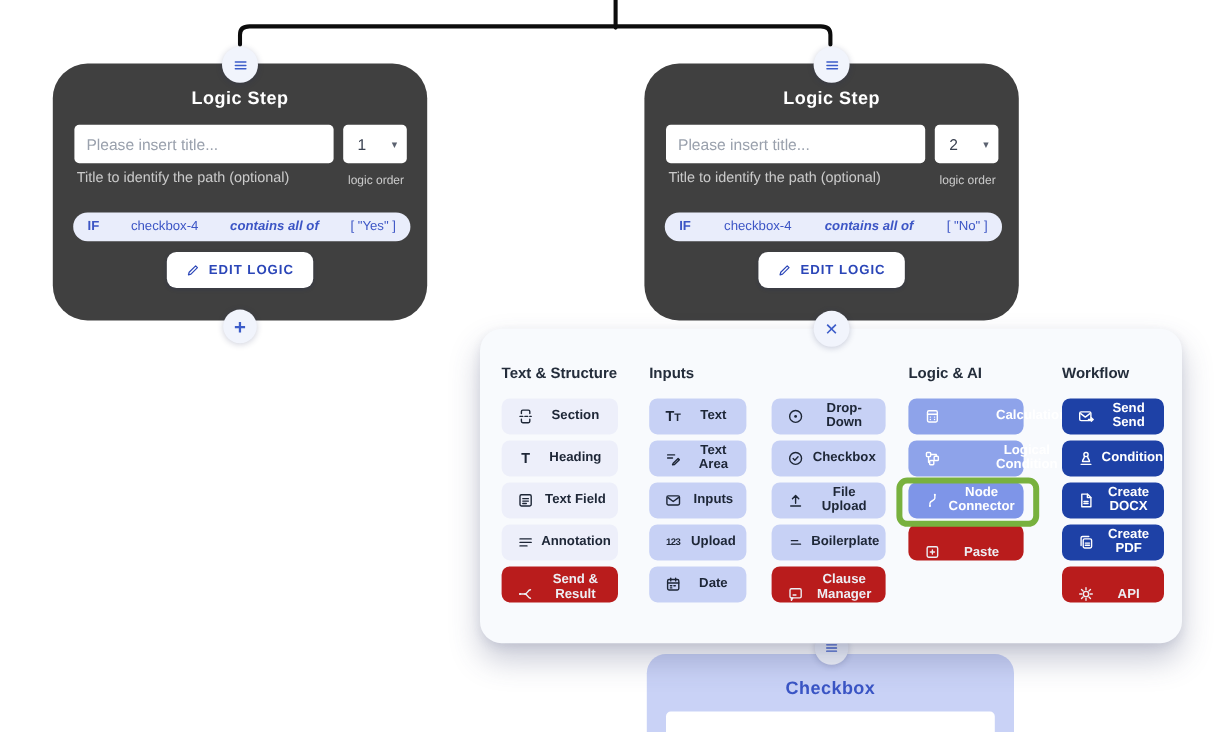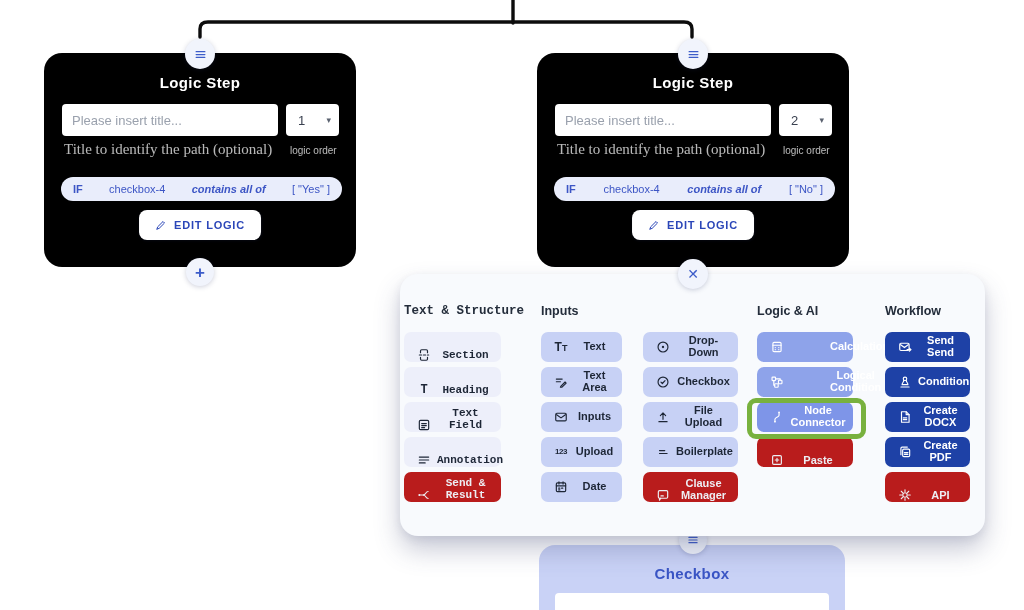--- a/index.html
+++ b/index.html
@@ -4,35 +4,35 @@
 <style>
   * { margin:0; padding:0; box-sizing:border-box; }
   html,body { background:#fff; }
   body { font-family:"Liberation Sans","DejaVu Sans",sans-serif; }
   .stage { position:relative; width:1024px; height:610px; overflow:hidden; background:#ffffff; }
 
   
   .connector-svg { position:absolute; left:0; top:0; z-index:0; }
 
   
-  .logic-card { position:absolute; width:312px; height:214px; background:#000000;
-                border-radius:18px; z-index:1; }
+  .logic-card { position:absolute; width:312px; height:214px; background:#404040;
+                border-radius:29px; z-index:1; }
   .card-title { margin-top:21px; text-align:center; color:#ffffff; font-size:15px;
                 font-weight:700; letter-spacing:.4px; }
   .input-row { position:absolute; left:18px; right:17px; top:51px; display:flex; gap:8px; }
   .title-input { flex:1; height:32px; border:none; border-radius:4px; background:#ffffff;
                  padding:0 10px; font-size:13px; color:#333; outline:none;
                  font-family:inherit; }
   .title-input::placeholder { color:#9aa1ad; }
   .order-select { width:53px; height:32px; background:#fff; border-radius:4px; display:flex;
                   align-items:center; justify-content:space-between; padding:0 8px 0 12px;
                   font-size:13px; color:#3a4150; cursor:pointer; }
   .order-caret { font-size:9px; color:#5b6270; }
-  .helper-title { position:absolute; left:20px; top:88px; font-size:15px;
-                  color:rgba(255,255,255,.72);font-family:Liberation Serif, serif; }
+  .helper-title { position:absolute; left:20px; top:88px; font-size:12px;
+                  color:rgba(255,255,255,.72); }
   .helper-order { position:absolute; left:246px; top:88px; width:60px; font-size:10px;
                   line-height:1.9; color:rgba(255,255,255,.72); }
   .cond-row { position:absolute; left:17px; top:124px; width:281px; height:24px;
               background:#e9edfb; border-radius:12px; display:flex; align-items:center;
               justify-content:space-between; padding:0 12px; font-size:11px; color:#3c55c5; }
   .cond-if { font-weight:800; }
   .cond-op { font-weight:800; font-style:italic; }
   .edit-btn { position:absolute; left:50%; top:157px; transform:translateX(-50%);
               height:30px; padding:0 16px; background:#ffffff; border:none; border-radius:8px;
               display:flex; align-items:center; gap:7px; color:#2b46b8; font-size:11px;
@@ -46,29 +46,29 @@
   .nc-30 { width:30px; height:30px; }
   .nc-28 { width:28px; height:28px; }
   .plus-glyph { font-size:17px; font-weight:700; line-height:1; }
   .x-glyph { font-size:14px; font-weight:800; line-height:1; }
 
   
   .panel { position:absolute; left:400px; top:274px; width:585px; height:262px;
            background:#f8fafd; border-radius:18px; z-index:3;
            box-shadow:0 14px 26px rgba(60,70,110,.28), 0 3px 8px rgba(60,70,110,.10); }
   .col { position:absolute; top:304px; z-index:4; }
-  .col-1 { left:404px; width:97px;font-family:Liberation Mono, monospace; }
+  .col-1 { left:418px; width:97px; }
   .col-2 { left:541px; width:81px; }
   .col-3 { left:643px; width:95px; }
   .col-4 { left:757px; width:96px; }
   .col-5 { left:873px; width:85px;margin-left:12px; }
   .hdr { height:28px; font-size:12.5px; font-weight:800; color:#242d3b; white-space:nowrap; }
   .gbtn { height:30px; border-radius:7px; display:flex; align-items:center; margin-bottom:5px;
           font-size:11px; font-weight:700; cursor:pointer; }
-  .st-light    { background:#edeffa; color:#1d2636;align-items:flex-end; }
+  .st-light    { background:#edeffa; color:#1d2636; }
   .st-medium   { background:#c7d1f5; color:#1d2636; }
   .st-bluelight{ background:#8ea3ea; color:#ffffff;gap:40px; }
   .st-blue     { background:#7e95e8; color:#ffffff; }
   .st-navy     { background:#1e41a6; color:#ffffff; }
   .st-disabled { background:#b91c1c; color:#edeef3; cursor:default;align-items:flex-end; }
   .gic { width:26px; display:flex; justify-content:center; margin-left:7px; flex:none; }
   .glb { flex:1; text-align:center; line-height:1.08; padding-right:7px; }
   .ic { width:14px; height:14px; }
   .ic * { stroke:currentColor; fill:none; stroke-width:2; stroke-linecap:round;
           stroke-linejoin:round; }

